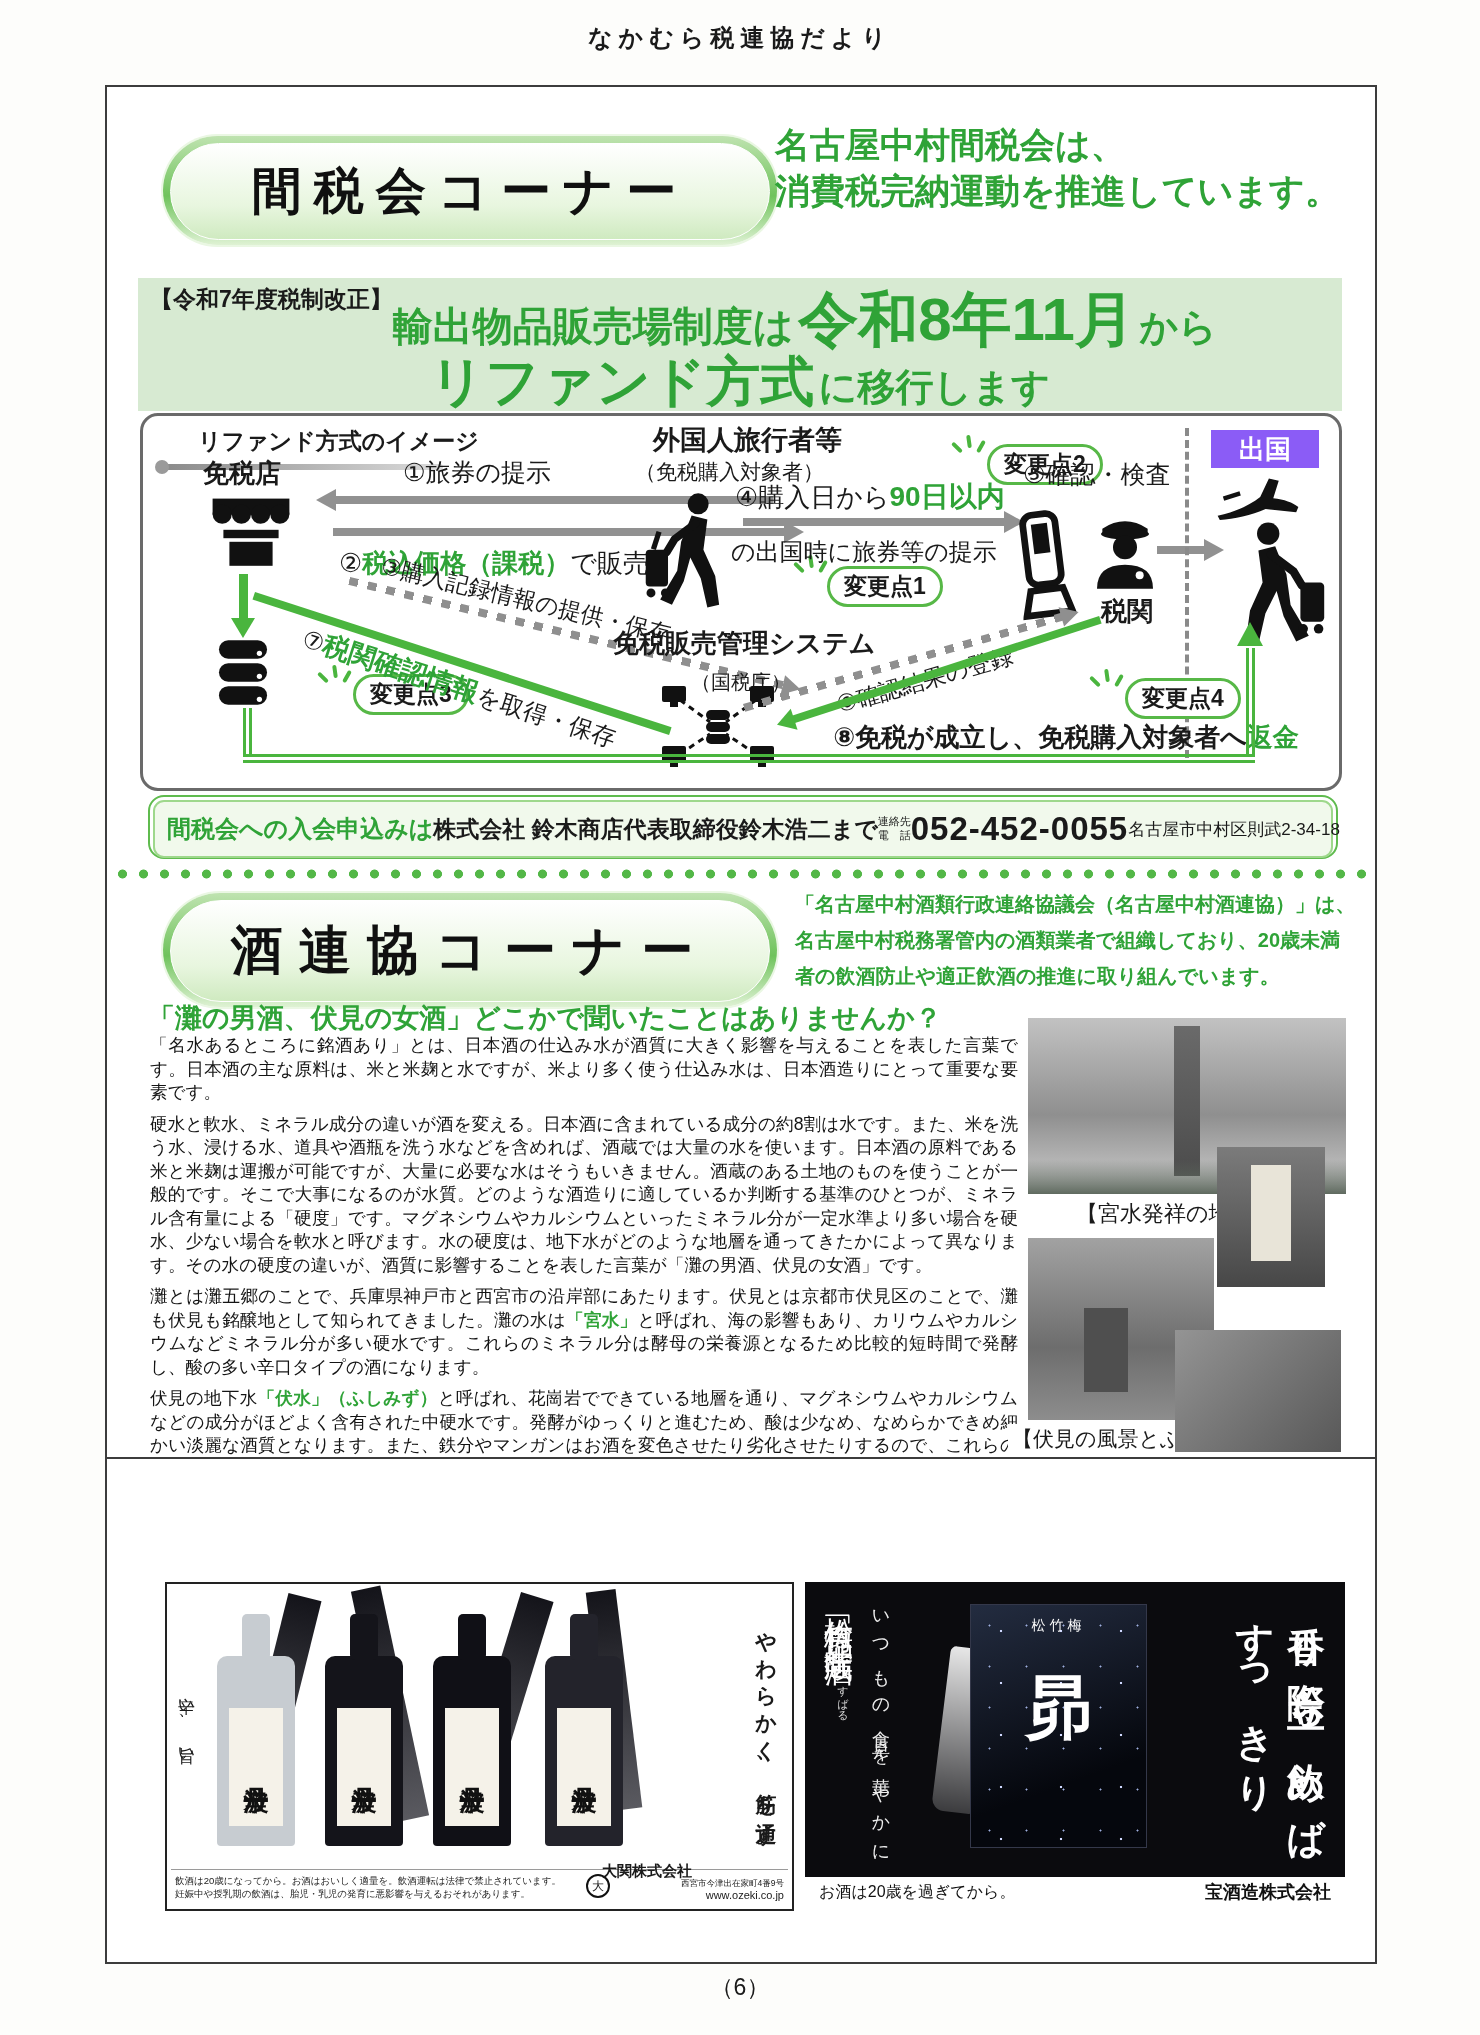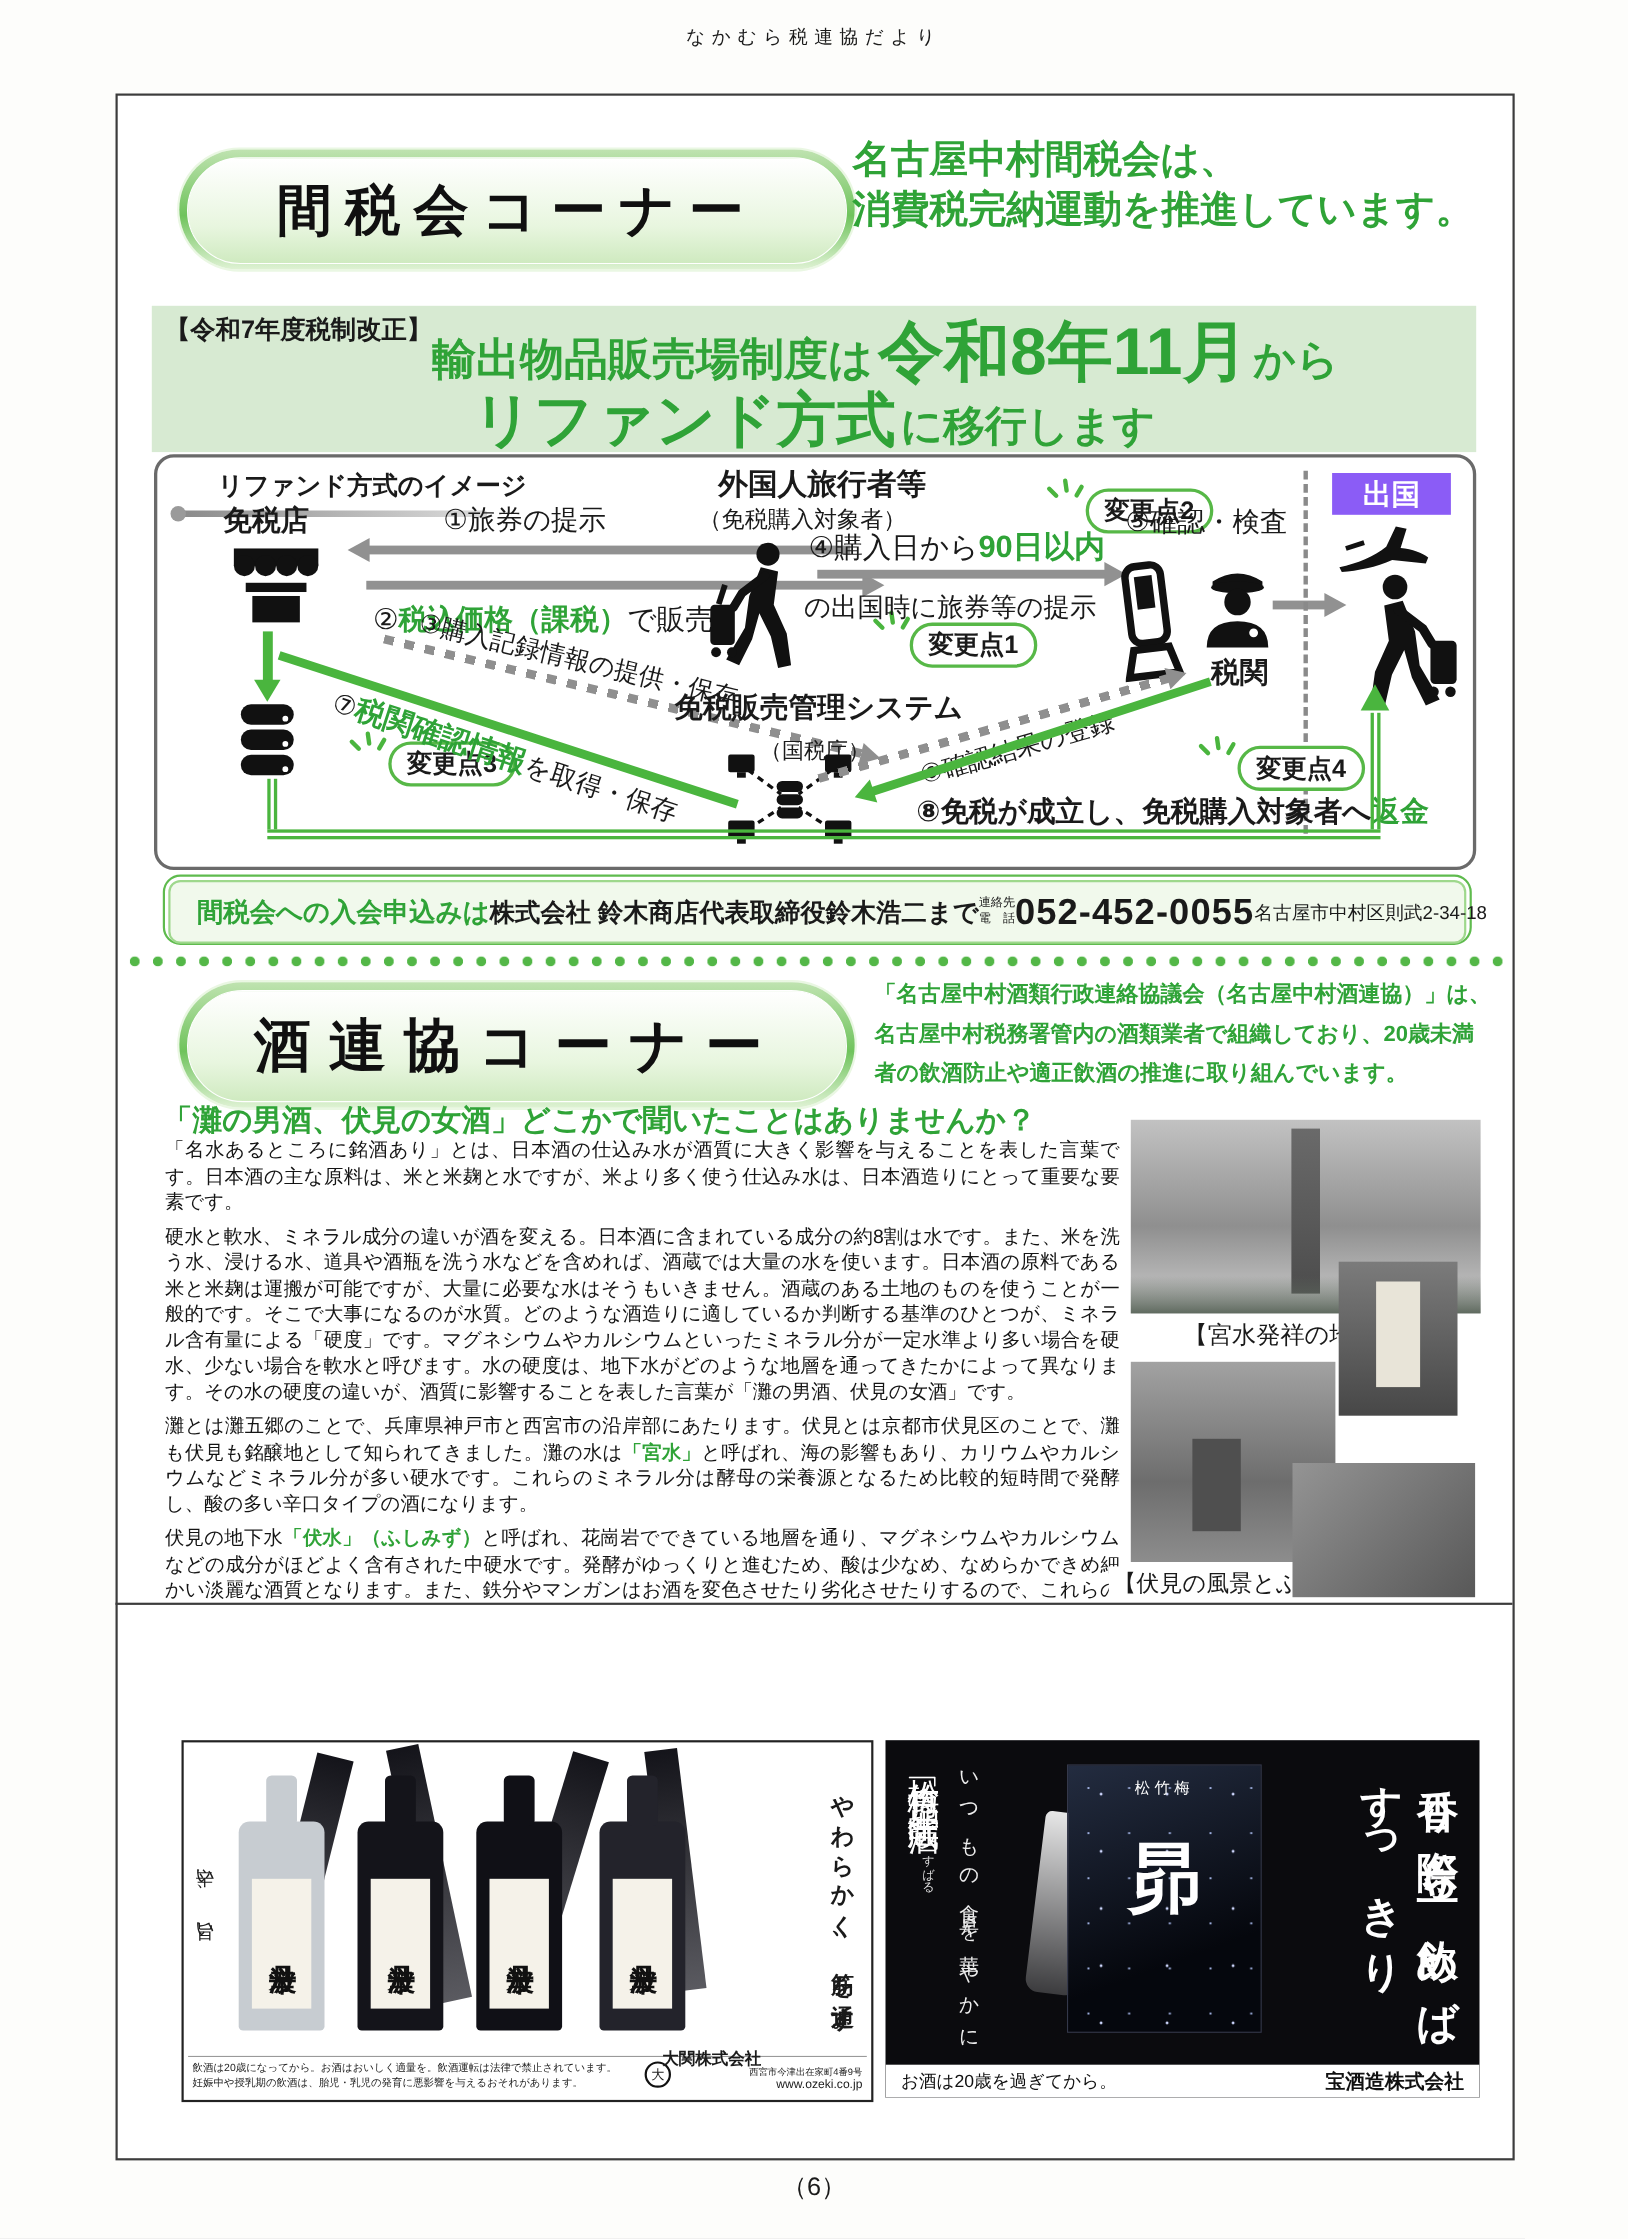--- a/index.html
+++ b/index.html
@@ -45,21 +45,21 @@
   .vdash{position:absolute;border-left:4px dashed #8a8a8a;}
   .varrow-green{position:absolute;width:9px;background:#4ab53e;}
   .varrow-green::after{content:"";position:absolute;left:-8px;bottom:-18px;border-top:20px solid #4ab53e;border-left:12px solid transparent;border-right:12px solid transparent;}
   .dbl-v{position:absolute;width:0;border-left:9px double #4ab53e;}
   .dbl-h{position:absolute;height:0;border-top:9px double #4ab53e;}
   .uparrow-green{position:absolute;width:0;height:0;border-bottom:24px solid #4ab53e;border-left:13px solid transparent;border-right:13px solid transparent;}
 
   
   .contact{position:absolute;left:148px;top:795px;width:1190px;height:64px;border:2px solid #5fbb4e;border-radius:16px;background:#fff;padding:3px;box-sizing:border-box;}
   .contact-inner{height:100%;border:2px solid #9ed88c;border-radius:11px;background:#f1f9ec;
-     display:flex;align-items:center;justify-content:space-between;padding:0 24px;white-space:nowrap;}
+     display:flex;align-items:center;justify-content:space-between;padding:0 12px;white-space:nowrap;}
 
   .dots{position:absolute;left:112px;top:868px;width:1256px;height:12px;
      background-image:radial-gradient(circle 5px,#53b747 4.2px,transparent 4.8px);
      background-size:21px 12px;background-repeat:repeat-x;}
 
   
   .article{position:absolute;left:150px;top:1034px;width:868px;height:422px;overflow:hidden;
      font-size:17.6px;line-height:23.5px;color:#141414;}
   .article p{margin:0 0 8px 0;text-align:justify;}
   .photo{position:absolute;}
@@ -85,21 +85,21 @@
      background:linear-gradient(180deg,rgba(255,255,255,.9),rgba(255,255,255,.2));transform:rotate(7deg);}
   .adr-strip{position:absolute;left:0;right:0;bottom:0;height:30px;background:#fff;color:#111;
      display:flex;align-items:center;justify-content:space-between;padding:0 14px;}
   .serif{font-family:"Liberation Serif","DejaVu Serif",serif;}
 </style>
 </head>
 <body>
 
 <div class="page">
 
-  <div class="abs" style="left:0;right:0;top:22px;text-align:center;font-size:17px;font-weight:400;letter-spacing:6px;">なかむら税連協だより</div>
+  <div class="abs" style="left:0;right:0;top:22px;text-align:center;font-size:24px;font-weight:700;letter-spacing:6px;">なかむら税連協だより</div>
 
   <div class="mainbox"></div>
   <div class="divider"></div>
 
   <div class="corner-pill" style="left:163px;top:136px;width:600px;height:95px;">
     <div class="corner-pill-inner" style="font-size:50px;letter-spacing:12px;">
       <span>間税会コーナー</span>
     </div>
   </div>
   <div class="abs b green nowrap" style="left:775px;top:122px;font-size:35px;line-height:1.32;">

